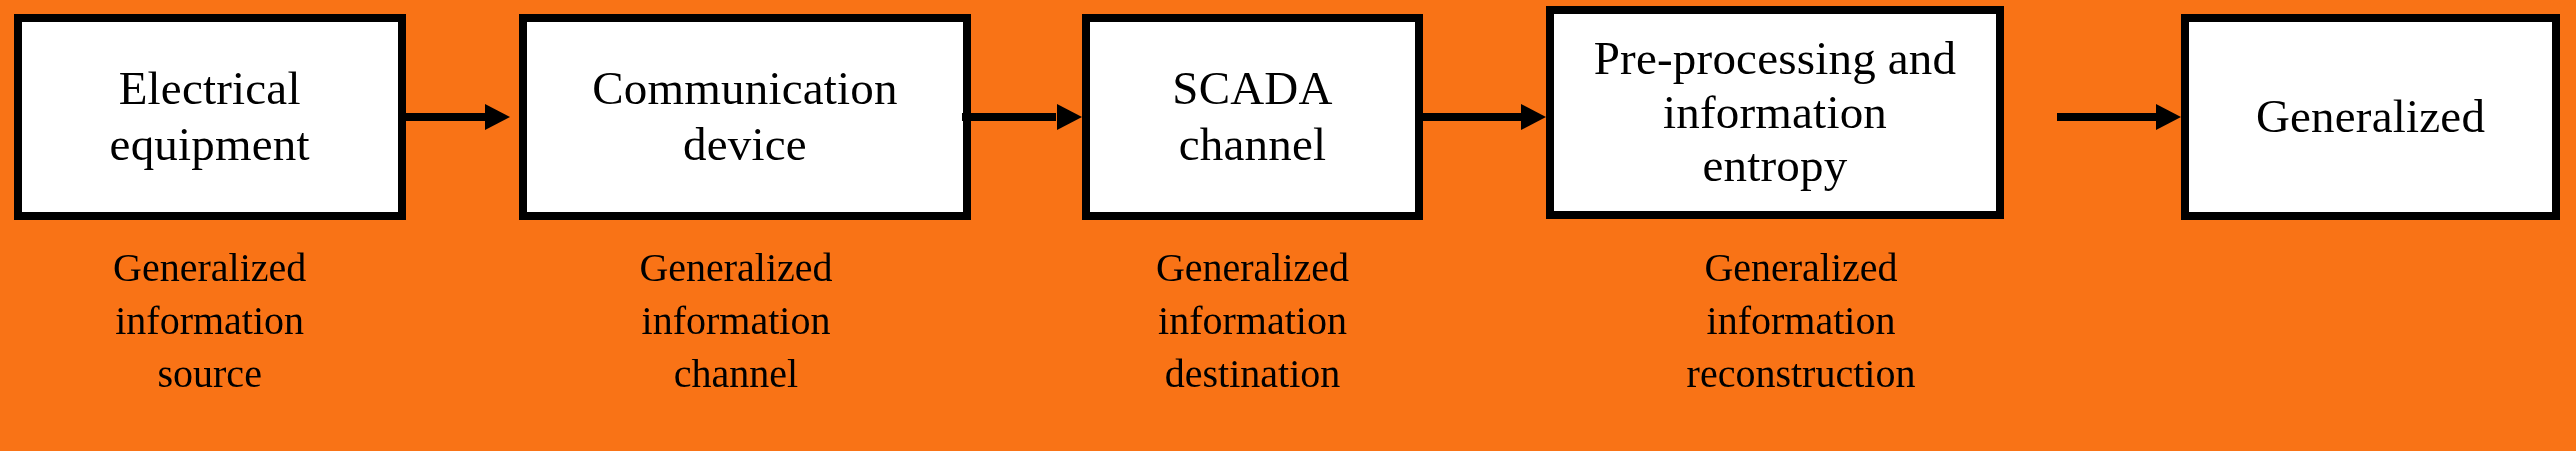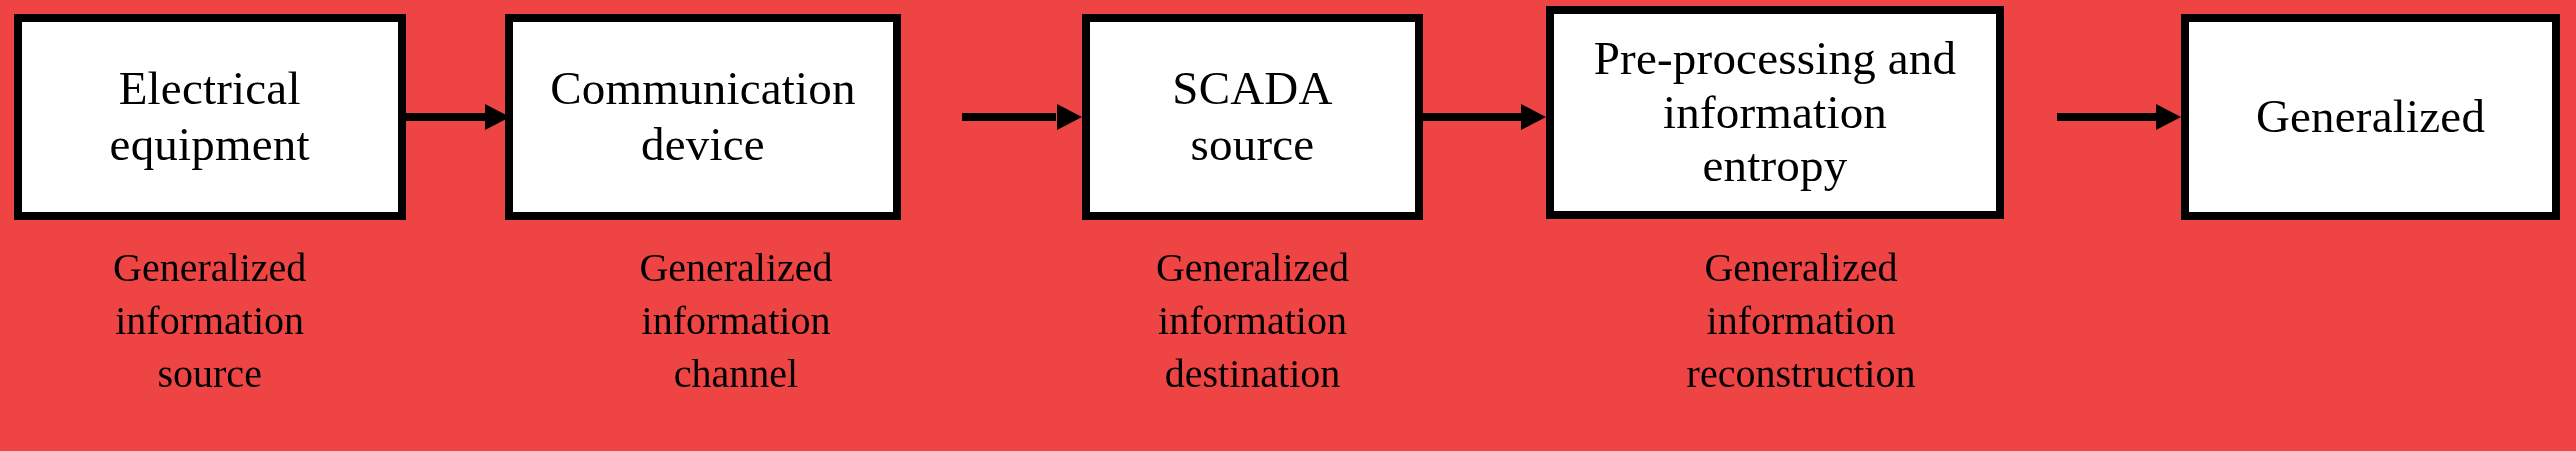--- a/index.html
+++ b/index.html
@@ -8,21 +8,21 @@
     background: #ffffff;
   }
   body {
     font-family: "Liberation Serif", "DejaVu Serif", serif;
     color: #000000;
   }
   #canvas {
     position: relative;
     width: 2576px;
     height: 452px;
-    background: #ef4444;
+    background: #f97316;
     overflow: hidden;
   }
   .stage {
     position: absolute;
     left: 0;
     top: 0;
     width: 2576px;
     height: 452px;
   }
 
@@ -43,21 +43,21 @@
     letter-spacing: 0.2px;
     white-space: pre-line;
     padding: 0 10.7px;
   }
   .node-label.tight {
     line-height: 1.14;
   }
 
   
   #node-1 { left: 13.7px;   top: 13.7px;  width: 392px; height: 206px; }
-  #node-2 { left: 505px;  top: 13.7px;  width: 396px; height: 206px; }
+  #node-2 { left: 519px;  top: 13.7px;  width: 452px; height: 206px; }
   #node-3 { left: 1082px; top: 13.7px;  width: 341px; height: 206px; }
   #node-4 { left: 1546px; top: 6.1px;   width: 458px; height: 213px; }
   #node-5 { left: 2181px; top: 13.7px;  width: 379px; height: 206px; }
 
   
   .arrow {
     position: absolute;
     height: 26px;
     top: 104px;
   }
@@ -122,21 +122,21 @@
 device</span>
     </div>
 
     <div class="arrow" id="arrow-2">
       <span class="shaft"></span>
       <span class="head"></span>
     </div>
 
     <div class="node" id="node-3">
       <span class="node-label">SCADA
-source</span>
+channel</span>
     </div>
 
     <div class="arrow" id="arrow-3">
       <span class="shaft"></span>
       <span class="head"></span>
     </div>
 
     <div class="node" id="node-4">
       <span class="node-label tight">Pre-processing  and
 information

